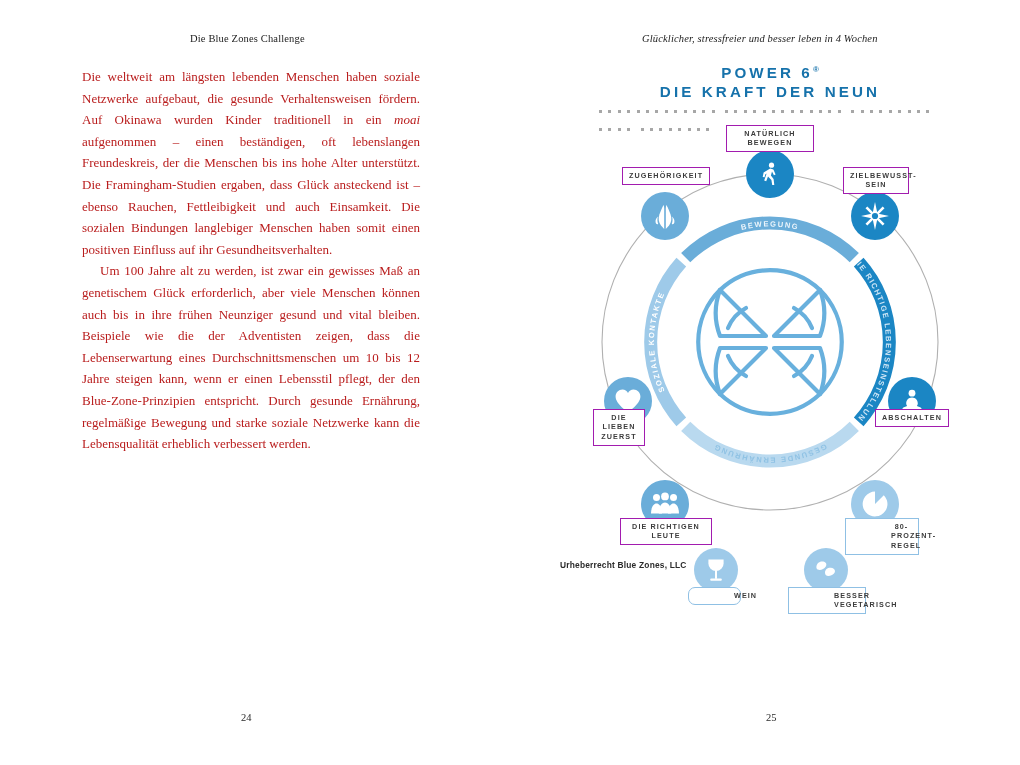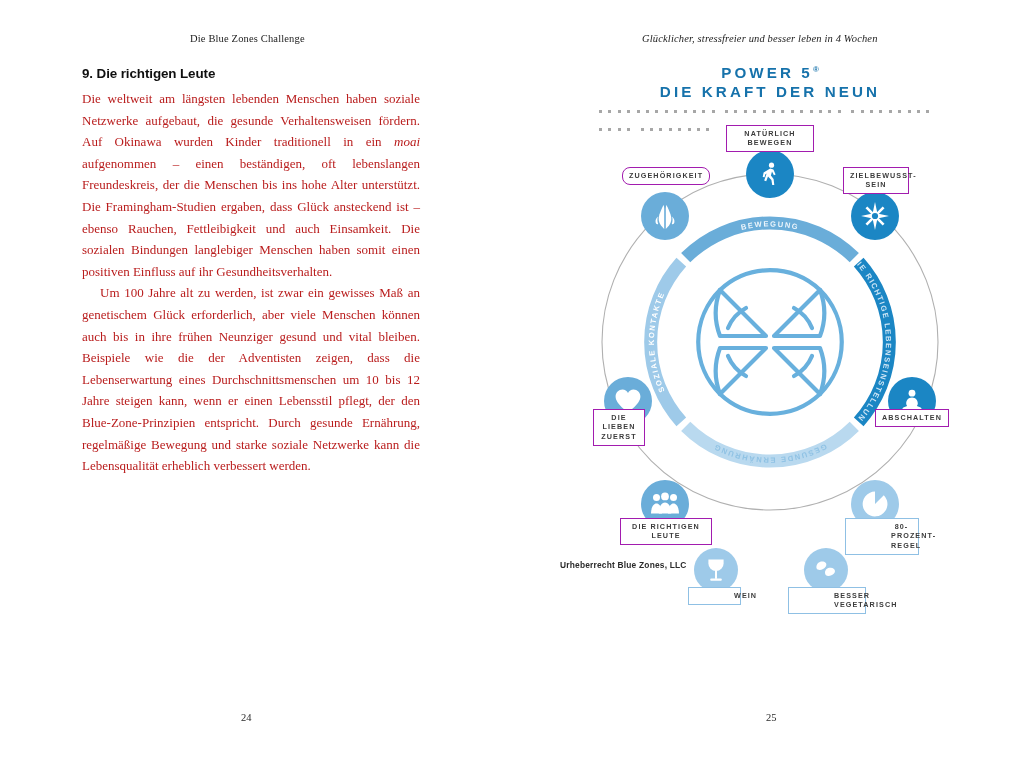--- a/index.html
+++ b/index.html
@@ -154,32 +154,31 @@
 </style>
 </head>
 <body>
 
 <div id="page">
 
   <div class="runhead left">Die Blue Zones Challenge</div>
   <div class="runhead right">Glücklicher, stressfreier und besser leben in 4 Wochen</div>
 
   <div class="leftcol">
-    <h2 class="sec-title">9. Die richtigen Leute</h2>
     <p class="body-p"><span>Die weltweit am längsten lebenden Menschen haben soziale Netzwerke aufgebaut, die gesunde Verhaltensweisen fördern. Auf Okinawa wurden Kinder traditionell in ein </span><i>moai</i><span> aufgenommen – einen beständigen, oft lebenslangen Freundeskreis, der die Menschen bis ins hohe Alter unterstützt. Die Framingham-Studien ergaben, dass Glück ansteckend ist – ebenso Rauchen, Fettleibigkeit und auch Einsamkeit. Die sozialen Bindungen langlebiger Menschen haben somit einen positiven Einfluss auf ihr Gesundheitsverhalten.</span></p>
     <p class="body-p">Um 100 Jahre alt zu werden, ist zwar ein gewisses Maß an genetischem Glück erforderlich, aber viele Menschen können auch bis in ihre frühen Neunziger gesund und vital bleiben. Beispiele wie die der Adventisten zeigen, dass die Lebenserwartung eines Durchschnittsmenschen um 10 bis 12 Jahre steigen kann, wenn er einen Lebensstil pflegt, der den Blue-Zone-Prinzipien entspricht. Durch gesunde Ernährung, regelmäßige Bewegung und starke soziale Netzwerke kann die Lebensqualität erheblich verbessert werden.</p>
   </div>
 
   <div class="folio left">24</div>
   <div class="folio right">25</div>
 
   <div class="fig">
 
     <div class="fig-title">
-      <div><span>POWER 5</span><span class="sup">®</span></div>
+      <div><span>POWER 6</span><span class="sup">®</span></div>
       <div>DIE KRAFT DER NEUN</div>
     </div>
 
     <div class="dotline">
       <i></i><i></i><i></i><i></i><i></i><i></i><i></i><i></i><i></i><i></i><i></i><i></i><i></i>
       <i></i><i></i><i></i><i></i><i></i><i></i><i></i><i></i><i></i><i></i><i></i><i></i><i></i>
       <i></i><i></i><i></i><i></i><i></i><i></i><i></i><i></i><i></i><i></i><i></i><i></i><i></i>
       <i></i><i></i><i></i><i></i><i></i><i></i><i></i><i></i>
     </div>
 
@@ -287,21 +286,21 @@
       <div class="lbl pale" style="left:228px; top:455px; width:78px;">BESSER
 VEGETARISCH</div>
 
       <div class="node" style="left:134px; top:416px; width:44px; height:44px; background:#9ecae9;">
         <svg width="22" height="26" viewBox="0 0 22 26">
           <path d="M3.4 2.4 L18.6 2.4 L18.6 6.4 A 7.6 7.6 0 0 1 3.4 6.4 Z" fill="#fff"></path>
           <rect x="10.0" y="13.2" width="2.0" height="8.6" fill="#fff"></rect>
           <rect x="5.2" y="21.6" width="11.6" height="2.1" rx="1" fill="#fff"></rect>
         </svg>
       </div>
-      <div class="lbl pale" style="left:128px; top:455px; width:46px;">WEIN</div>
+      <div class="lbl pale" style="left:128px; top:455px; width:46px;border-radius:7px;">WEIN</div>
 
       <div class="node" style="left:81px; top:348px; width:48px; height:48px; background:#6aadd9;">
         <svg width="30" height="24" viewBox="0 0 30 24">
           <circle cx="6.5" cy="5.4" r="3.5" fill="#fff"></circle>
           <circle cx="15.0" cy="4.4" r="3.9" fill="#fff"></circle>
           <circle cx="23.5" cy="5.4" r="3.5" fill="#fff"></circle>
           <path d="M1.0 21.4 C1.0 15.4 3.6 11.6 6.5 11.6 C9.4 11.6 12.0 15.4 12.0 21.4 Z" fill="#fff"></path>
           <path d="M8.8 21.4 C8.8 14.6 11.5 10.4 15.0 10.4 C18.5 10.4 21.2 14.6 21.2 21.4 Z" fill="#fff"></path>
           <path d="M18.0 21.4 C18.0 15.4 20.6 11.6 23.5 11.6 C26.4 11.6 29.0 15.4 29.0 21.4 Z" fill="#fff"></path>
         </svg>
@@ -318,20 +317,20 @@
 ZUERST</div>
 
       <div class="node" style="left:81px; top:60px; width:48px; height:48px; background:#6aadd9;">
         <svg width="26" height="28" viewBox="0 0 26 28">
           <path d="M11.6 3.0 C10.2 5.6 8.6 9.2 7.4 12.6 C6.0 16.6 6.6 20.4 9.0 23.4 L12.2 27.0 L12.2 8.0 C12.2 5.6 12.0 4.0 11.6 3.0 Z" fill="#fff"></path>
           <path d="M14.4 3.0 C15.8 5.6 17.4 9.2 18.6 12.6 C20.0 16.6 19.4 20.4 17.0 23.4 L13.8 27.0 L13.8 8.0 C13.8 5.6 14.0 4.0 14.4 3.0 Z" fill="#fff"></path>
           <path d="M6.0 14.6 C4.4 16.0 3.2 18.0 3.6 20.2 C3.9 21.8 5.0 22.6 6.2 22.0 C5.2 19.6 5.2 17.0 6.0 14.6 Z" fill="#fff"></path>
           <path d="M20.0 14.6 C21.6 16.0 22.8 18.0 22.4 20.2 C22.1 21.8 21.0 22.6 19.8 22.0 C20.8 19.6 20.8 17.0 20.0 14.6 Z" fill="#fff"></path>
         </svg>
       </div>
-      <div class="lbl" style="left:62px; top:35px; width:88px;border-radius:8px;">ZUGEHÖRIGKEIT</div>
+      <div class="lbl" style="left:62px; top:35px; width:88px;">ZUGEHÖRIGKEIT</div>
 
     </div>
 
     <div class="credit">Urheberrecht Blue Zones, LLC</div>
   </div>
 
 </div>
 
 </body></html>

